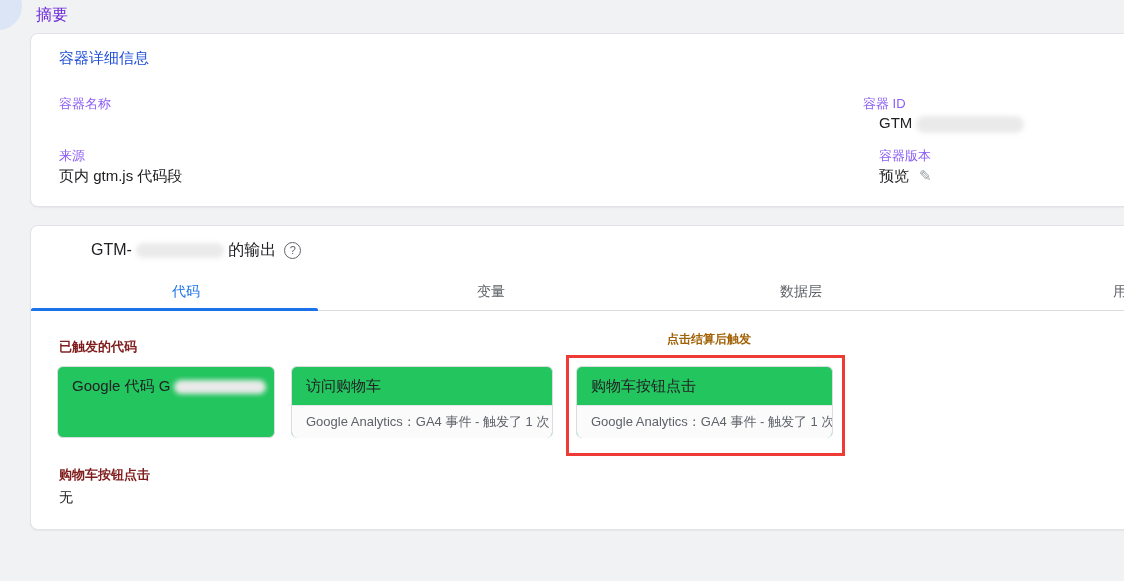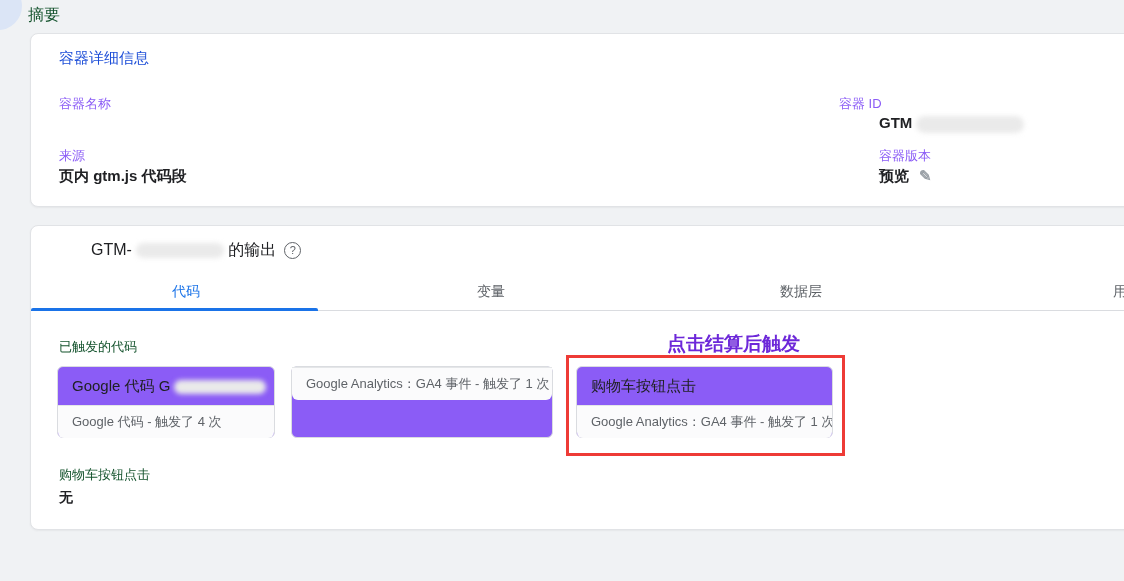--- a/index.html
+++ b/index.html
@@ -7,32 +7,32 @@
     width:1124px;height:581px;overflow:hidden;position:relative;
     background:#f0f2f4;
     font-family:"Liberation Sans",sans-serif;
     color:#202124;
   }
   .corner-circle{
     position:absolute;left:-26px;top:-18px;width:48px;height:48px;
     border-radius:50%;background:#dbe5f6;
   }
   .summary-title{
-    position:absolute;left:28px;top:5px;font-size:16px;color:#14532d;
+    position:absolute;left:36px;top:5px;font-size:16px;color:#6d28d9;
   }
   .card{
     position:absolute;left:30px;width:1208px;background:#fff;
     border:1px solid #e1e3e6;border-radius:8px;box-sizing:border-box;
     box-shadow:0 1px 2px rgba(60,64,67,0.06);
   }
   #card-details{top:33px;height:174px;}
   #card-output{top:225px;height:305px;}
   .card-heading{position:absolute;left:28px;top:15px;font-size:15px;color:#1d4ed8;}
   .field-label{position:absolute;font-size:13px;color:#8b5cf6;}
-  .field-value{position:absolute;font-size:15px;color:#202124;font-weight:bold;}
+  .field-value{position:absolute;font-size:15px;color:#202124;}
   .redact{
     display:inline-block;background:#eaeaea;border-radius:9px;
     filter:blur(2.5px);vertical-align:middle;margin-left:4px;
   }
   .redact.id{width:108px;height:17px;}
   .redact.hdr{width:88px;height:15px;}
   .redact.tag{width:92px;height:14px;}
   .edit-icon{
     display:inline-block;margin-left:10px;color:#9aa0a6;font-size:15px;
     transform:rotate(0deg);cursor:pointer;
@@ -50,56 +50,56 @@
   .tab{
     position:absolute;top:9px;font-size:14px;color:#5f6368;
     transform:translateX(-50%);cursor:pointer;white-space:nowrap;text-align:right;
   }
   .tab.active{color:#1a73e8;}
   .tab.cut{transform:none;}
   .tab-indicator{
     position:absolute;left:0;bottom:-1px;width:287px;height:3px;
     background:#1a73e8;border-radius:2px 2px 0 0;
   }
-  .section-label{position:absolute;font-size:13px;color:#14532d;}
+  .section-label{position:absolute;font-size:13px;color:#7f1d1d;font-weight:bold;}
   .tag-card{
-    position:absolute;top:140px;height:72px;background:#8b5cf6;
+    position:absolute;top:140px;height:72px;background:#22c55e;
     border:1px solid #dadce0;border-radius:6px;box-sizing:border-box;cursor:pointer;
   }
   .tag-title{
     height:38px;line-height:38px;padding:0 14px;font-size:15px;color:#202124;
     white-space:nowrap;overflow:hidden;
   }
   .tag-footer{
     height:32px;line-height:32px;padding:0 14px;font-size:13px;color:#5f6368;
     border-top:1px solid #e4e6e8;background:#fbfbfc;border-radius:0 0 6px 6px;
     white-space:nowrap;overflow:hidden;
   }
   .highlight-box{
     position:absolute;left:535px;top:129px;width:279px;height:101px;
     border:3px solid #ee3b36;box-sizing:border-box;pointer-events:none;
   }
   .annotation{
-    position:absolute;left:636px;top:105px;font-size:19px;font-weight:bold;
-    color:#6d28d9;white-space:nowrap;font-family:Liberation Mono, monospace;
+    position:absolute;left:636px;top:105px;font-size:12px;font-weight:bold;
+    color:#a16207;white-space:nowrap;font-family:Liberation Mono, monospace;
   }
 </style>
 </head>
 <body>
 
 <div class="corner-circle"></div>
 
 <div class="summary-title">摘要</div>
 
 <div class="card" id="card-details">
   <div class="card-heading">容器详细信息</div>
 
   <div class="field-label" style="left:28px;top:61px">容器名称</div>
 
-  <div class="field-label" style="left:808px;top:61px">容器 ID</div>
+  <div class="field-label" style="left:832px;top:61px">容器 ID</div>
   <div class="field-value" style="left:848px;top:80px"><span>GTM</span><span class="redact id"></span></div>
 
   <div class="field-label" style="left:28px;top:113px">来源</div>
   <div class="field-value" style="left:28px;top:133px">页内 gtm.js 代码段</div>
 
   <div class="field-label" style="left:848px;top:113px">容器版本</div>
   <div class="field-value" style="left:848px;top:133px"><span>预览</span><span class="edit-icon">✎</span></div>
 </div>
 
 <div class="card" id="card-output">
@@ -110,24 +110,24 @@
     <span class="tab" style="left:460px">变量</span>
     <span class="tab" style="left:770px">数据层</span>
     <span class="tab cut" style="left:1082px">用</span>
     <div class="tab-indicator"></div>
   </div>
 
   <div class="section-label" style="left:28px;top:112px">已触发的代码</div>
 
   <div class="tag-card" style="left:26px;width:218px">
     <div class="tag-title"><span>Google 代码 G</span><span class="redact tag"></span></div>
-    <div class="tag-footer">Google 代码 - 触发了 4 次</div>
   </div>
 
   <div class="tag-card" style="left:260px;width:262px">
+    <div class="tag-title">访问购物车</div>
     <div class="tag-footer">Google Analytics：GA4 事件 - 触发了 1 次</div>
   </div>
 
   <div class="tag-card" style="left:545px;width:257px">
     <div class="tag-title">购物车按钮点击</div>
     <div class="tag-footer">Google Analytics：GA4 事件 - 触发了 1 次</div>
   </div>
 
   <div class="highlight-box"></div>
   <div class="annotation">点击结算后触发</div>

